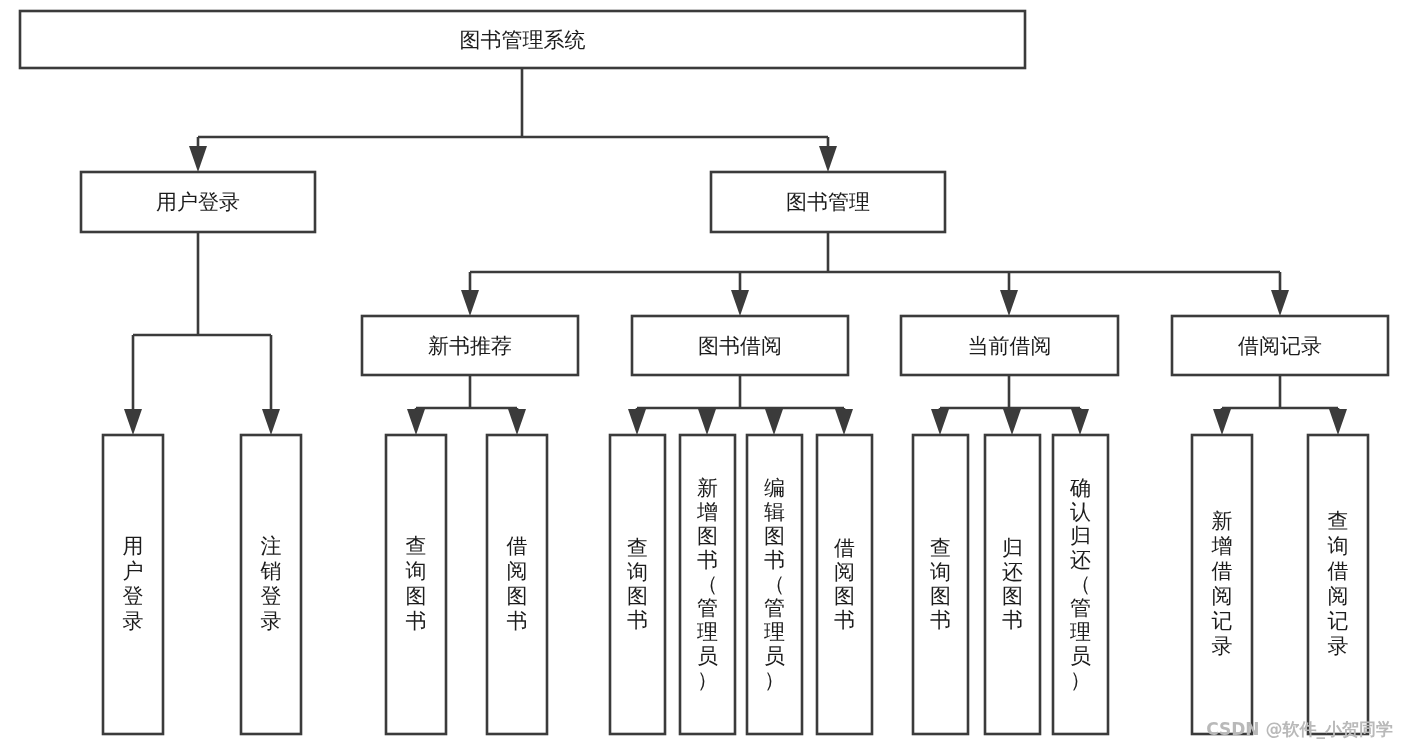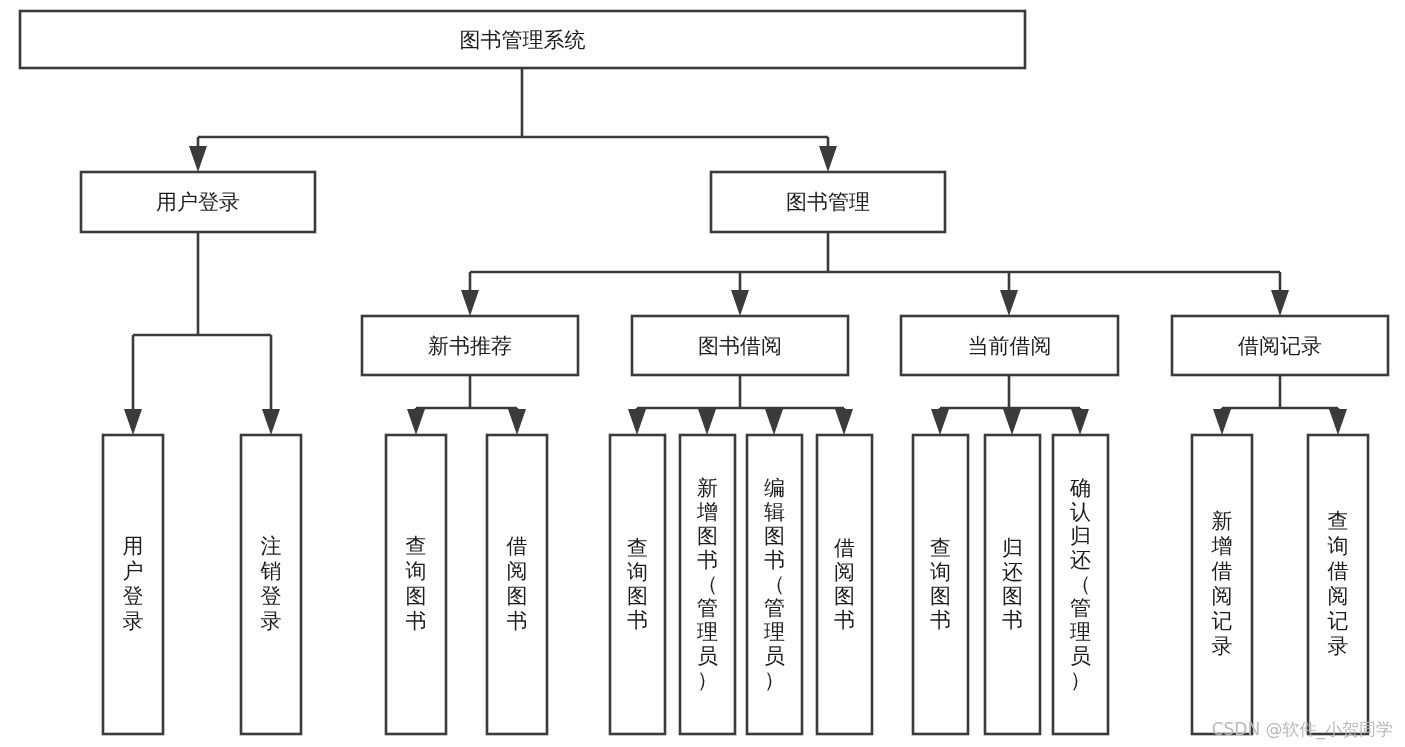--- a/index.html
+++ b/index.html
@@ -52,20 +52,21 @@
   }
   .watermark-text {
     position: absolute;
     right: 12px;
     bottom: 6px;
     font-family: "DejaVu Sans", "Liberation Sans", sans-serif;
     font-size: 17px;
     color: #b9b9b9;
     white-space: nowrap;
     user-select: none;
+    font-weight: bold;
   }
 </style>
 </head>
 <body>
 
 <div id="diagram-root">
   <svg class="diagram" id="diagram-svg" viewBox="0 0 1405 747" xmlns="http://www.w3.org/2000/svg">
       <line x1="522" y1="68" x2="522" y2="137" class="edge-line"></line>
       <line x1="198" y1="137" x2="828" y2="137" class="edge-line"></line>
       <line x1="198" y1="137" x2="198" y2="148" class="edge-line"></line>

